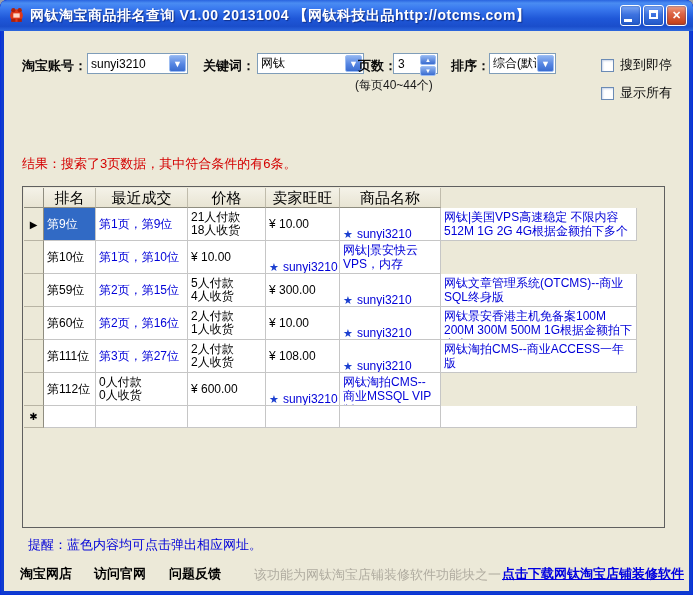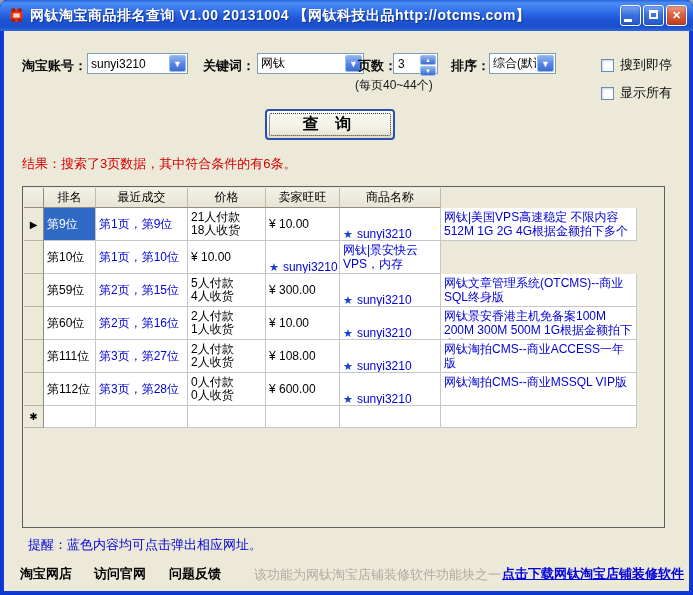--- a/index.html
+++ b/index.html
@@ -73,21 +73,21 @@
     background:#ece9d8; border:1px solid #5f5f5f;
   }
   #results-grid { position:absolute; left:1px; top:1px; width:614px; }
   .g-row { display:grid; grid-template-columns:20px 52px 92px 78px 74px 101px 196px; }
   .g-row.hdr { height:20px; }
   .g-row.data { height:33px; }
   .g-row.newrow { height:22px; }
   .hcell {
     background:linear-gradient(180deg,#f4f2e8,#e8e4d3);
     border-right:1px solid #c0bcac; border-bottom:1px solid #8f8d80;
-    font-size:12px; color:#000; text-align:center; line-height:19px;
+    font-size:15px; color:#000; text-align:center; line-height:19px;
     overflow:hidden; white-space:nowrap;
   }
   .hcell.corner { border-right:1px solid #8f8d80; }
   .rhcell {
     background:#ece9d8; border-right:1px solid #8f8d80; border-bottom:1px solid #b8b4a4;
     text-align:center; font-size:10px; color:#000; display:flex; align-items:center; justify-content:center;
   }
   .cell {
     background:#fff; border-right:1px solid #c6c6c6; border-bottom:1px solid #c6c6c6;
     font-size:12px; padding:2px 3px; overflow:hidden; line-height:14px;
@@ -169,24 +169,20 @@
 
     <div class="chk-row" style="left:597px; top:25px;">
       <span class="chk-box"></span>
       <span class="chk-lbl">搜到即停</span>
     </div>
     <div class="chk-row" style="left:597px; top:53px;">
       <span class="chk-box"></span>
       <span class="chk-lbl">显示所有</span>
     </div>
 
-    <div id="query-btn">
-      <span class="focus-dots"></span>
-      <span>查 询</span>
-    </div>
 
     <div id="result-text">结果：搜索了3页数据，其中符合条件的有6条。</div>
 
     <div id="table-panel">
       <div id="results-grid">
           <div class="g-row hdr">
             <div class="hcell corner"></div>
             <div class="hcell">排名</div>
             <div class="hcell">最近成交</div>
             <div class="hcell">价格</div>
@@ -245,21 +241,20 @@
               <div>2人付款</div>
               <div>2人收货</div>
             </div>
             <div class="cell black c-price">¥ 108.00</div>
             <div class="cell blue c-seller"><span class="star">★</span><span>sunyi3210</span></div>
             <div class="cell blue c-prod">网钛淘拍CMS--商业ACCESS一年版</div>
           </div>
           <div class="g-row data">
             <div class="rhcell"></div>
             <div class="cell black c-rank">第112位</div>
-            <div class="cell blue c-pos">第3页，第28位</div>
             <div class="cell black c-deals">
               <div>0人付款</div>
               <div>0人收货</div>
             </div>
             <div class="cell black c-price">¥ 600.00</div>
             <div class="cell blue c-seller"><span class="star">★</span><span>sunyi3210</span></div>
             <div class="cell blue c-prod">网钛淘拍CMS--商业MSSQL VIP版</div>
           </div>
           <div class="g-row newrow">
             <div class="rhcell">✱</div>

